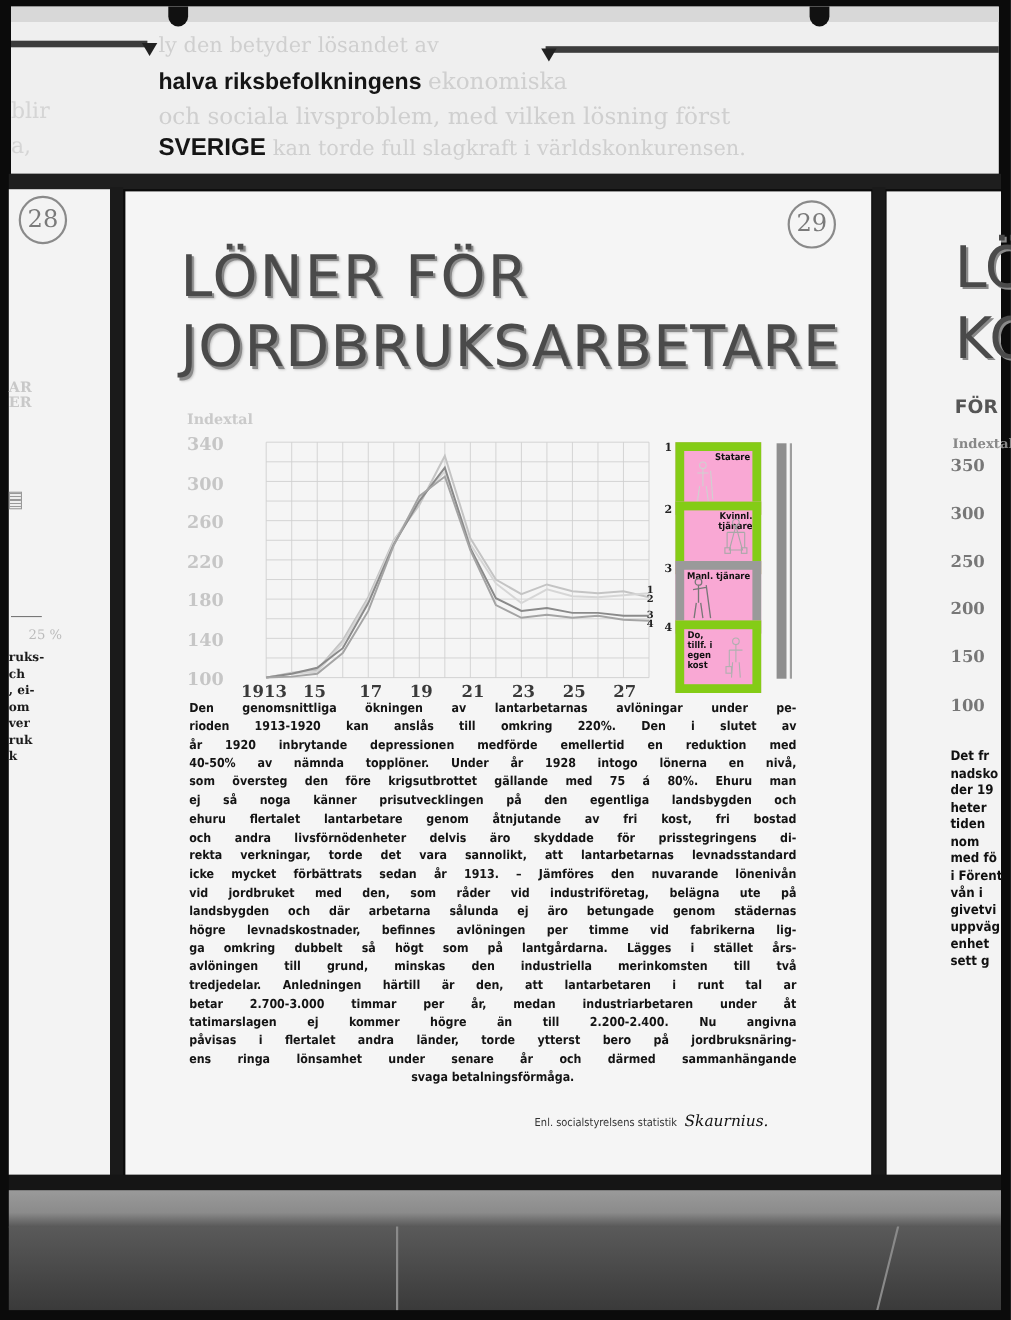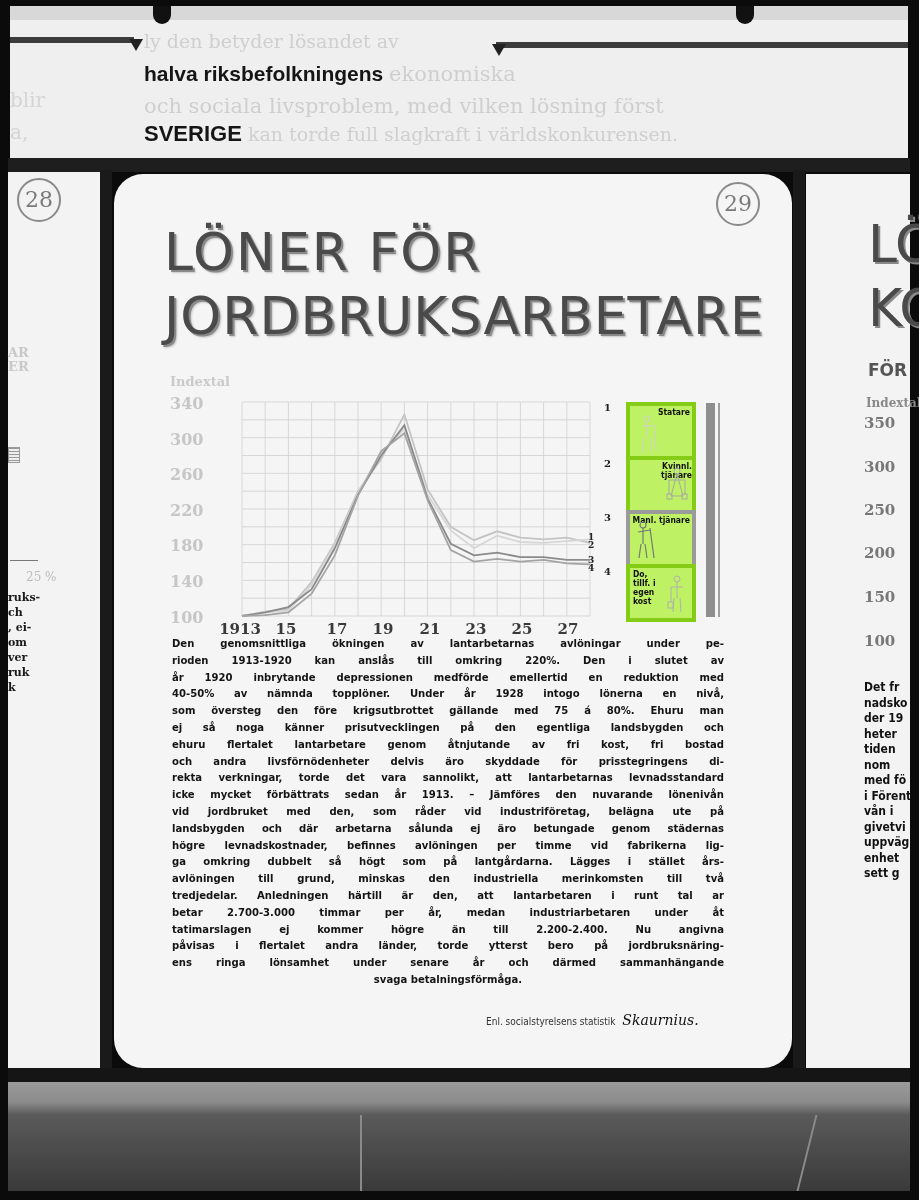--- a/index.html
+++ b/index.html
@@ -25,39 +25,39 @@
   .hbar { position:absolute; left:8px; top:158px; width:902px; height:14px; background:#1e1e1e; }
   .vpost { position:absolute; top:170px; width:12px; height:900px; background:#1a1a1a; }
   .bottom-bar { position:absolute; left:8px; top:1068px; width:902px; height:14px; background:#151515; }
   .shelf { position:absolute; left:8px; top:1082px; width:902px; height:34px; background:linear-gradient(#9a9a9a,#8b8b8b 60%,#555 100%); }
   .floor { position:absolute; left:8px; top:1115px; width:902px; height:76px; background:linear-gradient(#5a5a5a,#3a3a3a); }
   .floor .seam { position:absolute; top:0; width:2px; height:76px; background:#8a8a8a; }
 
   
   .panel { position:absolute; background:#f3f3f3; }
   .panel-left { left:8px; top:172px; width:92px; height:896px; }
-  .panel-main { left:114px; top:174px; width:678px; height:894px; background:#f5f5f5;border-radius:29px; }
+  .panel-main { left:114px; top:174px; width:678px; height:894px; background:#f5f5f5; }
   .panel-right { left:806px; top:174px; width:104px; height:894px; }
 
   .circle-num { position:absolute; width:40px; height:40px; border:2px solid #8a8a8a; border-radius:50%;
                 color:#7a7a7a; font-family:"DejaVu Serif", serif; font-size:22px; line-height:40px; text-align:center; }
 
   .title { position:absolute; left:50px; font-family:"DejaVu Sans", sans-serif; color:#4a4a4a; letter-spacing:2px;
            text-shadow:2px 2px 0 #8a8a8a, 3px 3px 2px #c8c8c8; font-weight:normal; white-space:nowrap; }
   .title.t1 { top:48px; font-size:52px; }
   .title.t2 { top:112px; font-size:52px; letter-spacing:1px; }
 
   
   .ylabel { position:absolute; left:56px; top:200px; font-family:"DejaVu Serif", serif; font-weight:bold; color:#cacaca; font-size:13px; }
   .ytick { position:absolute; left:56px; font-family:"DejaVu Serif", serif; font-weight:bold; color:#c6c6c6; font-size:16px; }
   .xtick { position:absolute; top:446px; font-family:"DejaVu Serif", serif; font-weight:bold; color:#3a3a3a; font-size:15px; transform:translateX(-50%); }
   .chart-svg { position:absolute; left:126px; top:226px; }
 
   .legend { position:absolute; left:490px; top:228px; width:80px; }
-  .legend-box { position:absolute; left:22px; width:62px; height:50px; border:4px solid #84cc16; background:#bef264; }
+  .legend-box { position:absolute; left:10px; width:62px; height:50px; border:8px solid #84cc16; background:#f9a8d4; }
   .legend-num { position:absolute; left:0; font-family:"DejaVu Serif", serif; font-weight:bold; font-size:10px; color:#222; }
   .legend-txt { position:absolute; font-family:"DejaVu Sans Condensed","DejaVu Sans", sans-serif; font-weight:bold; font-size:8.5px; line-height:9px; color:#111; }
   .legend-fig { position:absolute; width:22px; height:40px; }
   .lnum-end { position:absolute; left:474px; font-family:"DejaVu Serif", serif; font-weight:bold; font-size:9px; color:#222; }
 
   .vbar1 { position:absolute; left:592px; top:229px; width:9px; height:214px; background:#8e8e8e; }
   .vbar2 { position:absolute; left:604px; top:229px; width:2px; height:214px; background:#9e9e9e; }
 
   .body-text { position:absolute; left:58px; top:462px; width:552px; font-family:"DejaVu Sans Condensed","DejaVu Sans", sans-serif;
                font-weight:bold; font-size:11.2px; line-height:16.8px; color:#141414; text-align:justify; text-align-last:justify; }

